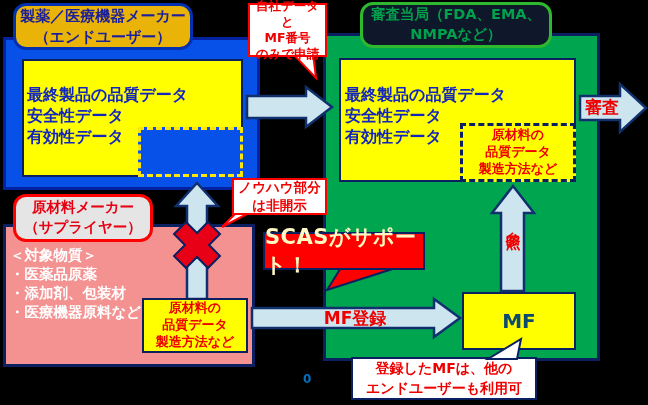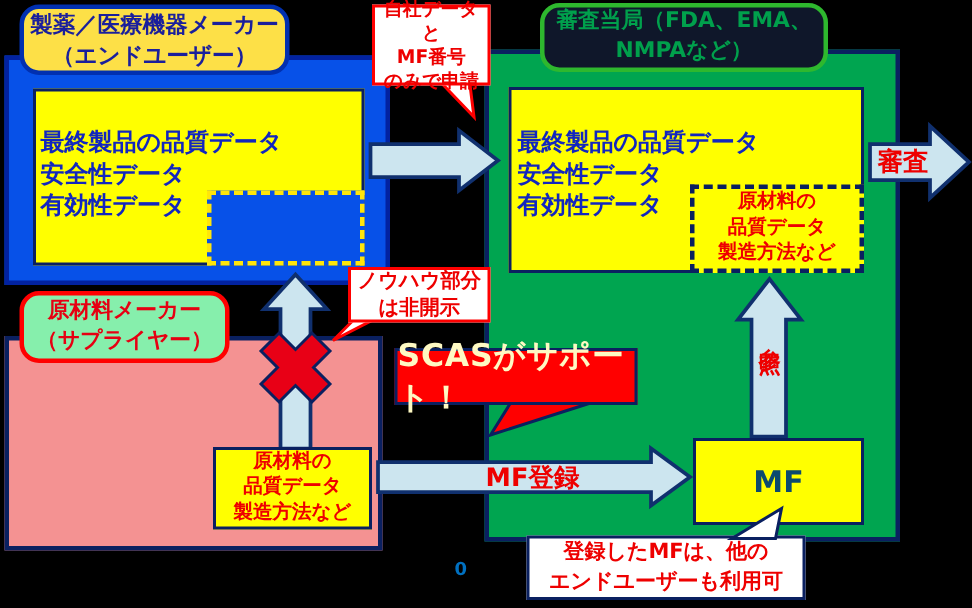--- a/index.html
+++ b/index.html
@@ -12,25 +12,25 @@
   svg.layer{position:absolute;left:0;top:0;width:648px;height:405px;pointer-events:none;}
 
   
   .blue-box{background:#0751E8;border:3px solid #0222A0;}
   .green-box{background:#00A550;border:3px solid #0A2060;}
   .pink-box{background:#F49292;border:3px solid #0A2060;}
 
   
   .hdr{display:flex;align-items:center;justify-content:center;text-align:center;
        font-weight:bold;border-radius:13px;line-height:1.35;}
-  #end-user-header{left:13px;top:3px;width:180px;height:47px;background:#fde047;
+  #end-user-header{left:13px;top:3px;width:180px;height:47px;background:#eab308;
        border:3px solid #0130B0;color:#1A1F9C;font-size:15px;}
   #authority-header{left:360px;top:2px;width:192px;height:46px;background:#0f172a;
        border:3px solid #2EB82E;color:#00A04C;font-size:14.5px;}
-  #supplier-header{left:13px;top:194px;width:140px;height:48px;background:#86efac;
+  #supplier-header{left:13px;top:194px;width:140px;height:48px;background:#e5e5e5;
        border:3px solid #FF0000;color:#E60012;font-size:14.5px;}
 
   
   .ybox{background:#FFFF00;border:2px solid #0A2060;}
   .blue-data-text{color:#1226BF;font-size:16px;font-weight:bold;line-height:21px;}
   .red-small{color:#EE0000;font-weight:bold;}
 
   #left-dashed-box{left:138px;top:127px;width:105px;height:50px;background:#0751E8;
        border:3px dashed #FFE60A;}
   #right-dashed-box{left:460px;top:123px;width:116px;height:59px;background:#FFFF00;
@@ -80,20 +80,25 @@
   <div class="abs z1" id="left-dashed-box" style="position:absolute;"></div>
 
   <div class="abs z1 ybox" style="left:339px;top:58px;width:237px;height:124px;"></div>
   <div class="abs z1 pre blue-data-text" style="left:345px;top:84px;">最終製品の品質データ
 安全性データ
 有効性データ</div>
   <div class="abs z1 pre red-small" id="right-dashed-box" style="position:absolute;">原材料の
 品質データ
 製造方法など</div>
 
+  <div class="abs z1 pre" style="left:10px;top:246px;width:210px;color:#FFFFFF;
+       font-weight:bold;font-size:14.5px;line-height:19px;">＜対象物質＞
+・医薬品原薬
+・添加剤、包装材
+・医療機器原料など</div>
 
   <svg class="layer z2">
     <polygon class="arrow-shape" points="247,96 306,96 306,87 332,107 306,127 306,118 247,118"></polygon>
     <polygon class="arrow-shape" points="580,96 620,96 620,84 646,108 620,132 620,120 580,120"></polygon>
     <polygon class="arrow-shape" points="252,308 434,308 434,299 460,318 434,337 434,328 252,328"></polygon>
     <polygon class="arrow-shape" points="187,299 187,206 176,206 197,183 218,206 207,206 207,299"></polygon>
     <polygon class="arrow-shape" points="501,291 501,213 492,213 513,186 534,213 524,213 524,291"></polygon>
     <g transform="translate(197,245) rotate(45)">
       <path d="M-24,-8.5 L-8.5,-8.5 L-8.5,-24 L8.5,-24 L8.5,-8.5 L24,-8.5 L24,8.5 L8.5,8.5 L8.5,24 L-8.5,24 L-8.5,8.5 L-24,8.5 Z" fill="#E80016" stroke="#0A2060" stroke-width="2"></path>
     </g>

